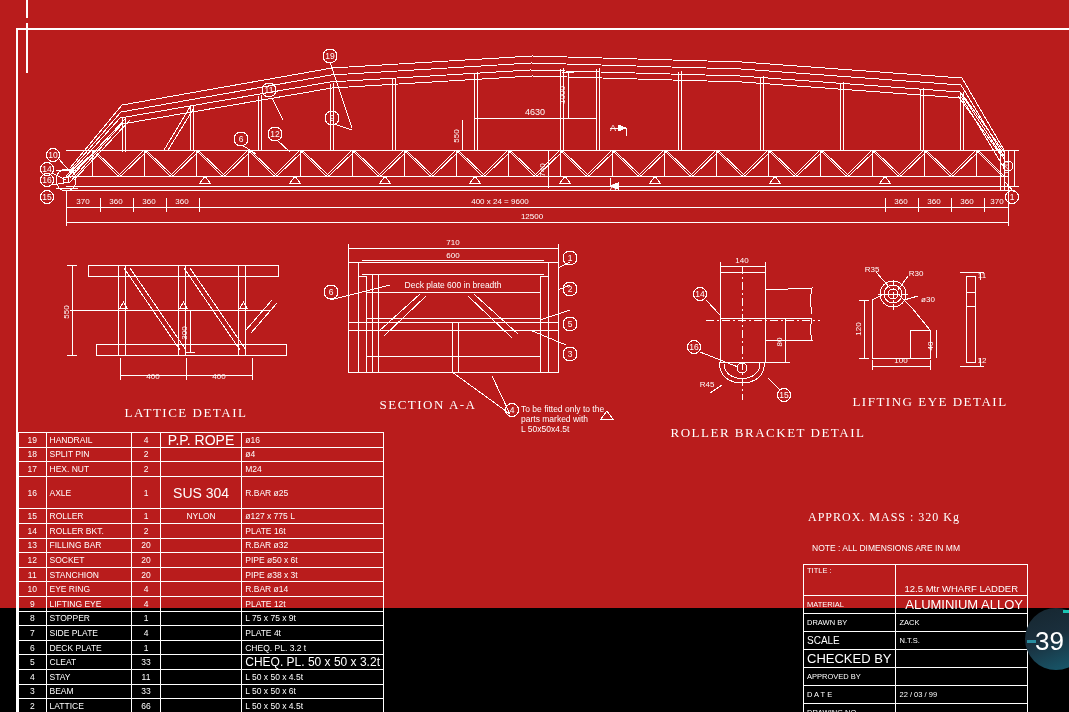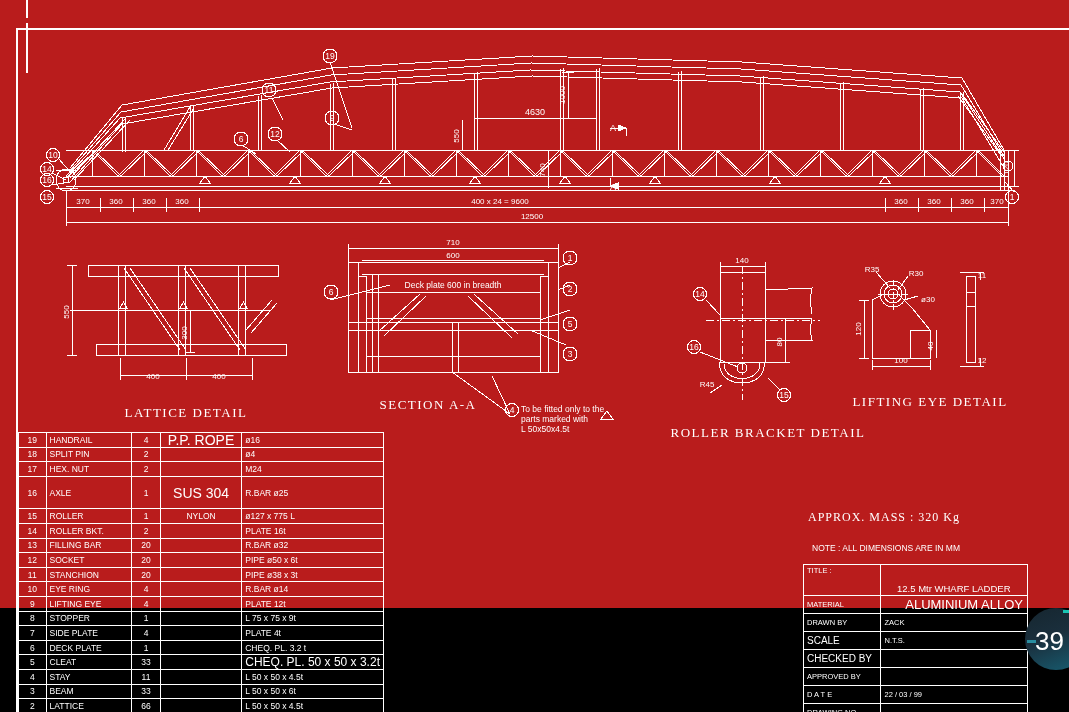--- a/index.html
+++ b/index.html
@@ -601,21 +601,21 @@
         </tr>
         <tr>
           <td style="border: 1px solid rgb(255, 255, 255); color: rgb(255, 255, 255); width: 72px; font-size: 7.5px; padding: 1px 3px; vertical-align: middle; height: 15px; white-space: nowrap;">DRAWN BY</td>
           <td style="border: 1px solid rgb(255, 255, 255); color: rgb(255, 255, 255); width: 150px; font-size: 7.5px; padding: 1px 4px; text-align: left; vertical-align: middle; height: 15px; white-space: nowrap;">ZACK</td>
         </tr>
         <tr>
           <td style="border: 1px solid rgb(255, 255, 255); color: rgb(255, 255, 255); width: 72px; font-size: 10px; padding: 1px 3px; vertical-align: middle; height: 15px; white-space: nowrap; margin-top: 6px;">SCALE</td>
           <td style="border: 1px solid rgb(255, 255, 255); color: rgb(255, 255, 255); width: 150px; font-size: 7.5px; padding: 1px 4px; text-align: left; vertical-align: middle; height: 15px; white-space: nowrap;">N.T.S.</td>
         </tr>
         <tr>
-          <td style="border: 1px solid rgb(255, 255, 255); color: rgb(255, 255, 255); width: 72px; font-size: 10px; padding: 1px 3px; vertical-align: middle; height: 15px; white-space: nowrap; margin-left: 16px;">CHECKED BY</td>
+          <td style="border: 1px solid rgb(255, 255, 255); color: rgb(255, 255, 255); width: 72px; font-size: 13px; padding: 1px 3px; vertical-align: middle; height: 15px; white-space: nowrap; margin-left: 16px;">CHECKED BY</td>
           <td style="border: 1px solid rgb(255, 255, 255); color: rgb(255, 255, 255); width: 150px; font-size: 7.5px; padding: 1px 4px; text-align: left; vertical-align: middle; height: 15px; white-space: nowrap;"></td>
         </tr>
         <tr>
           <td style="border: 1px solid rgb(255, 255, 255); color: rgb(255, 255, 255); width: 72px; font-size: 7.5px; padding: 1px 3px; vertical-align: middle; height: 15px; white-space: nowrap;">APPROVED BY</td>
           <td style="border: 1px solid rgb(255, 255, 255); color: rgb(255, 255, 255); width: 150px; font-size: 7.5px; padding: 1px 4px; text-align: left; vertical-align: middle; height: 15px; white-space: nowrap;"></td>
         </tr>
         <tr>
           <td style="border: 1px solid rgb(255, 255, 255); color: rgb(255, 255, 255); width: 72px; font-size: 7.5px; padding: 1px 3px; vertical-align: middle; height: 15px; white-space: nowrap;">D A T E</td>
           <td style="border: 1px solid rgb(255, 255, 255); color: rgb(255, 255, 255); width: 150px; font-size: 7.5px; padding: 1px 4px; text-align: left; vertical-align: middle; height: 15px; white-space: nowrap;">22 / 03 / 99</td>
         </tr>

